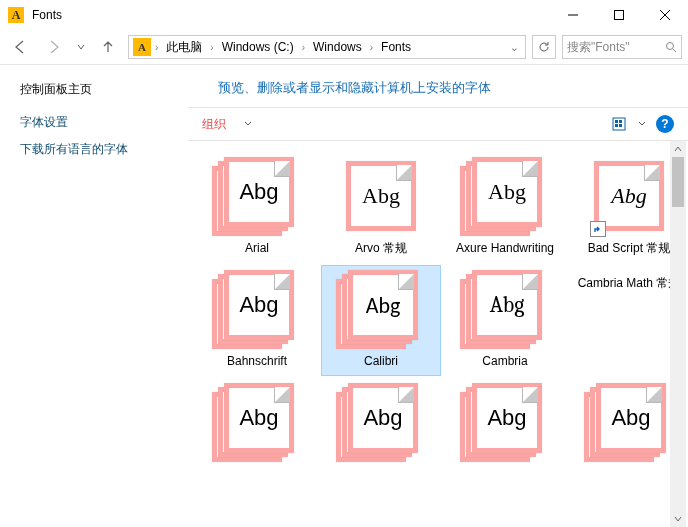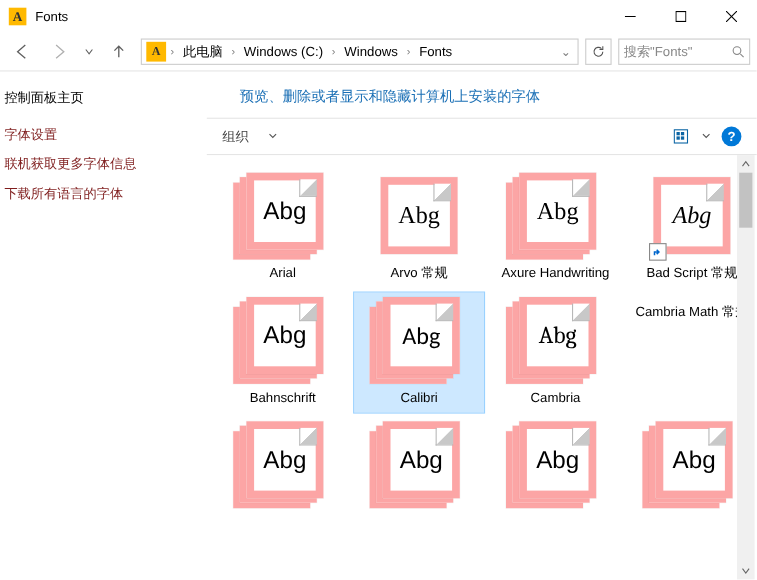--- a/index.html
+++ b/index.html
@@ -24,38 +24,38 @@
   .addr { flex:1; display:flex; align-items:center; height:24px; border:1px solid #ccc; background:#fff; padding:0 4px; gap:2px; }
   .addr .fi { width:18px; height:18px; background:#ffb900; display:flex; align-items:center; justify-content:center; font-size:11px; color:#333; }
   .crumb { padding:0 4px; white-space:nowrap;text-align:center; }
   .chev { color:#808080; font-size:10px; padding:0 2px; }
   .refresh { width:24px; height:24px; border:1px solid #ccc; display:flex; align-items:center; justify-content:center; }
   .search { width:120px; height:24px; border:1px solid #ccc; display:flex; align-items:center; padding:0 4px; color:#888; gap:4px;}
   .search svg { width:12px; height:12px; }
   .divider { height:1px; background:#e5e5e5; }
 
   .body { display:flex; height: calc(527px - 30px - 34px - 1px); }
-  .sidebar { width:195px; padding:16px 4px; }
+  .sidebar { width:195px; padding:16px 20px; }
   .cp-home { font-size:12px; margin-bottom:16px; }
-  .side-link { display:block; color:#7f1d1d; font-size:12px; margin:10px 0; cursor:pointer; }
+  .side-link { display:block; color:#0c4a6e; font-size:12px; margin:10px 0; cursor:pointer; }
 
   .main { flex:1; display:flex; flex-direction:column; position:relative; }
   .headline { color:#1a6fb5; font-size:13px; padding:14px 10px 10px 30px; }
   .toolbar { height:34px; border-top:1px solid #e5e5e5; border-bottom:1px solid #e5e5e5; display:flex; align-items:center; padding:0 14px; }
-  .tool-left { display:flex; align-items:center; gap:18px; color:#404040; }
+  .tool-left { display:flex; align-items:center; gap:18px; color:#ef4444; }
   .tool-right { margin-left:auto; display:flex; align-items:center; gap:10px; }
   .view-btn { display:flex; align-items:center; gap:4px; }
   .help { width:18px; height:18px; border-radius:50%; background:#0078d7; color:#fff; display:flex; align-items:center; justify-content:center; font-size:12px; font-weight:bold;}
 
   .grid-wrap { flex:1; overflow:hidden; position:relative; }
   .grid { display:grid; grid-template-columns: repeat(4, 118px); gap:4px 6px; padding: 12px 0 0 10px; }
   .item { width:118px; display:flex; flex-direction:column; align-items:center; padding:4px 2px 6px; }
   .item.selected { background:#cde8ff; outline:1px solid #99d1ff; }
   .thumb { width:90px; height:78px; position:relative; }
-  .page { position:absolute; background:#fff; border:7px solid #fca5a5; box-shadow:0 0 0 0.5px rgba(0,0,0,0.05); }
+  .page { position:absolute; background:#fff; border:5px solid #fca5a5; box-shadow:0 0 0 0.5px rgba(0,0,0,0.05); }
   .page.p3 { width:70px; height:70px; left:0; top:9px; }
   .page.p2 { width:70px; height:70px; left:6px; top:4px; }
   .page.p1 { width:70px; height:70px; left:12px; top:0; display:flex; align-items:center; justify-content:center; }
   .page .ear { position:absolute; right:-1px; top:-1px; width:16px; height:16px; background:linear-gradient(135deg,#fff 49%, #c8c8c8 51%); border-left:1px solid #b8b8b8; border-bottom:1px solid #b8b8b8;}
   .single .page.p1 { left:10px; top:4px; }
   .shortcut { position:absolute; left:6px; bottom:-2px; width:16px; height:16px; background:#fff; border:1px solid #888; display:flex; align-items:center; justify-content:center; }
   .shortcut svg { width:10px; height:10px; }
   .sample { font-size:22px; }
   .label { text-align:right; font-size:12px; margin-top:6px; line-height:1.25; max-width:110px;}
   .scrollbar { position:absolute; right:2px; top:0; bottom:0; width:16px; background:#f0f0f0; display:flex; flex-direction:column;}
@@ -139,21 +139,20 @@
         <line x1="8" y1="8" x2="11" y2="11" stroke="#888"></line>
       </svg>
   </div>
 </div>
 <div class="divider"></div>
 
 <div class="body">
   <div class="sidebar">
     <div class="cp-home">控制面板主页</div>
     <a class="side-link">字体设置</a>
-    <a class="side-link">联机获取更多字体信息</a>
     <a class="side-link">下载所有语言的字体</a>
   </div>
 
   <div class="main">
     <div class="headline">预览、删除或者显示和隐藏计算机上安装的字体</div>
     <div class="toolbar">
       <div class="tool-left">
         <span>组织</span>
         <svg width="8" height="8">
             <path d="M1 2 L4 5 L7 2" fill="none" stroke="#555"></path>

